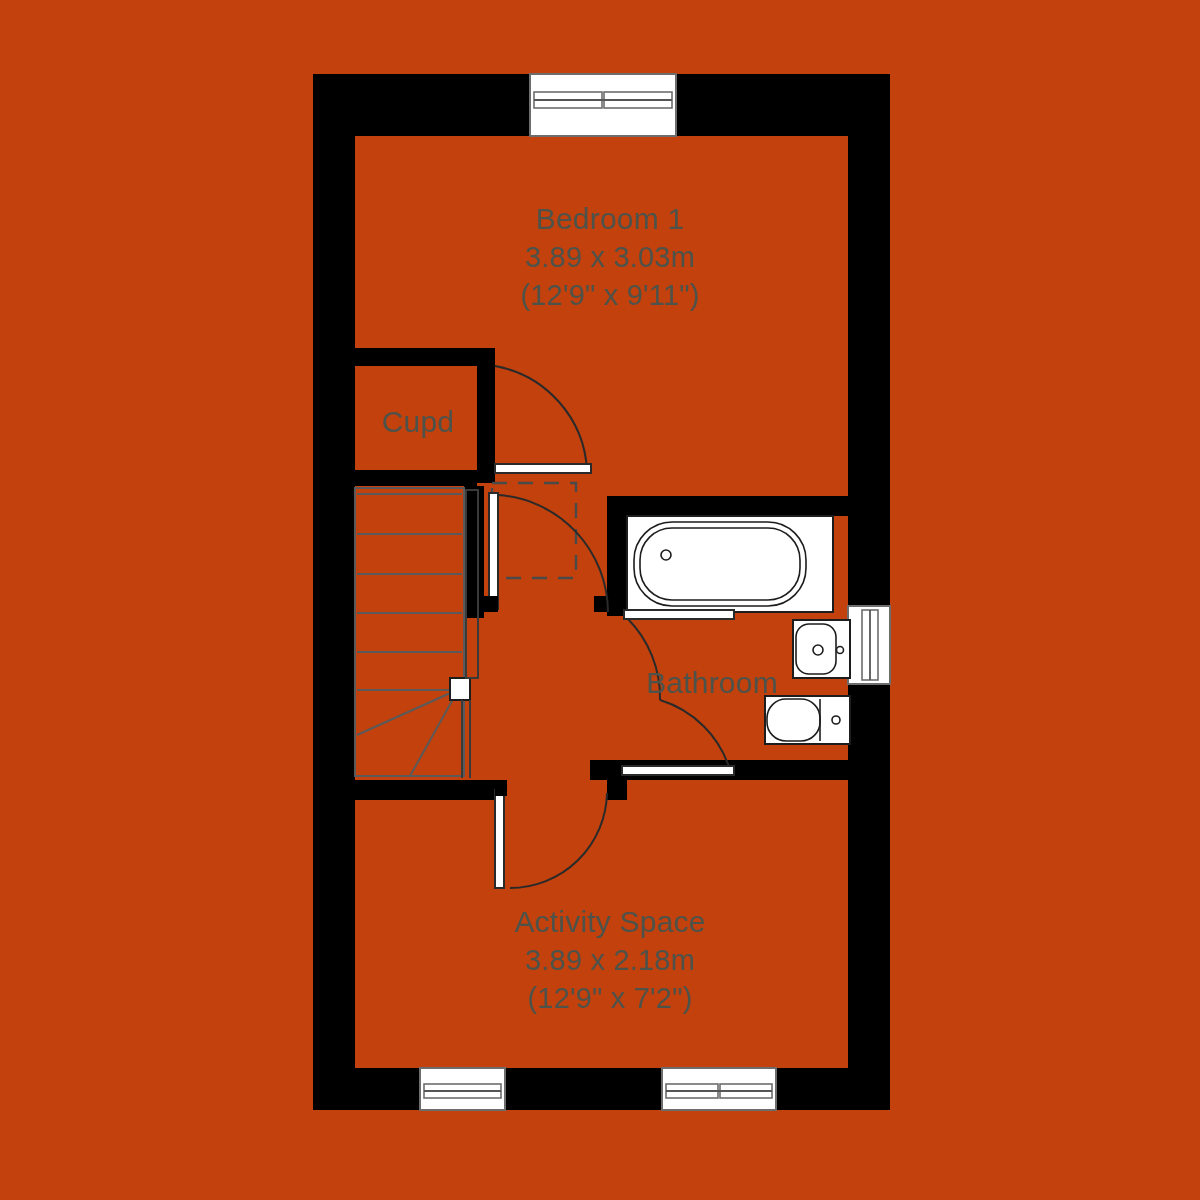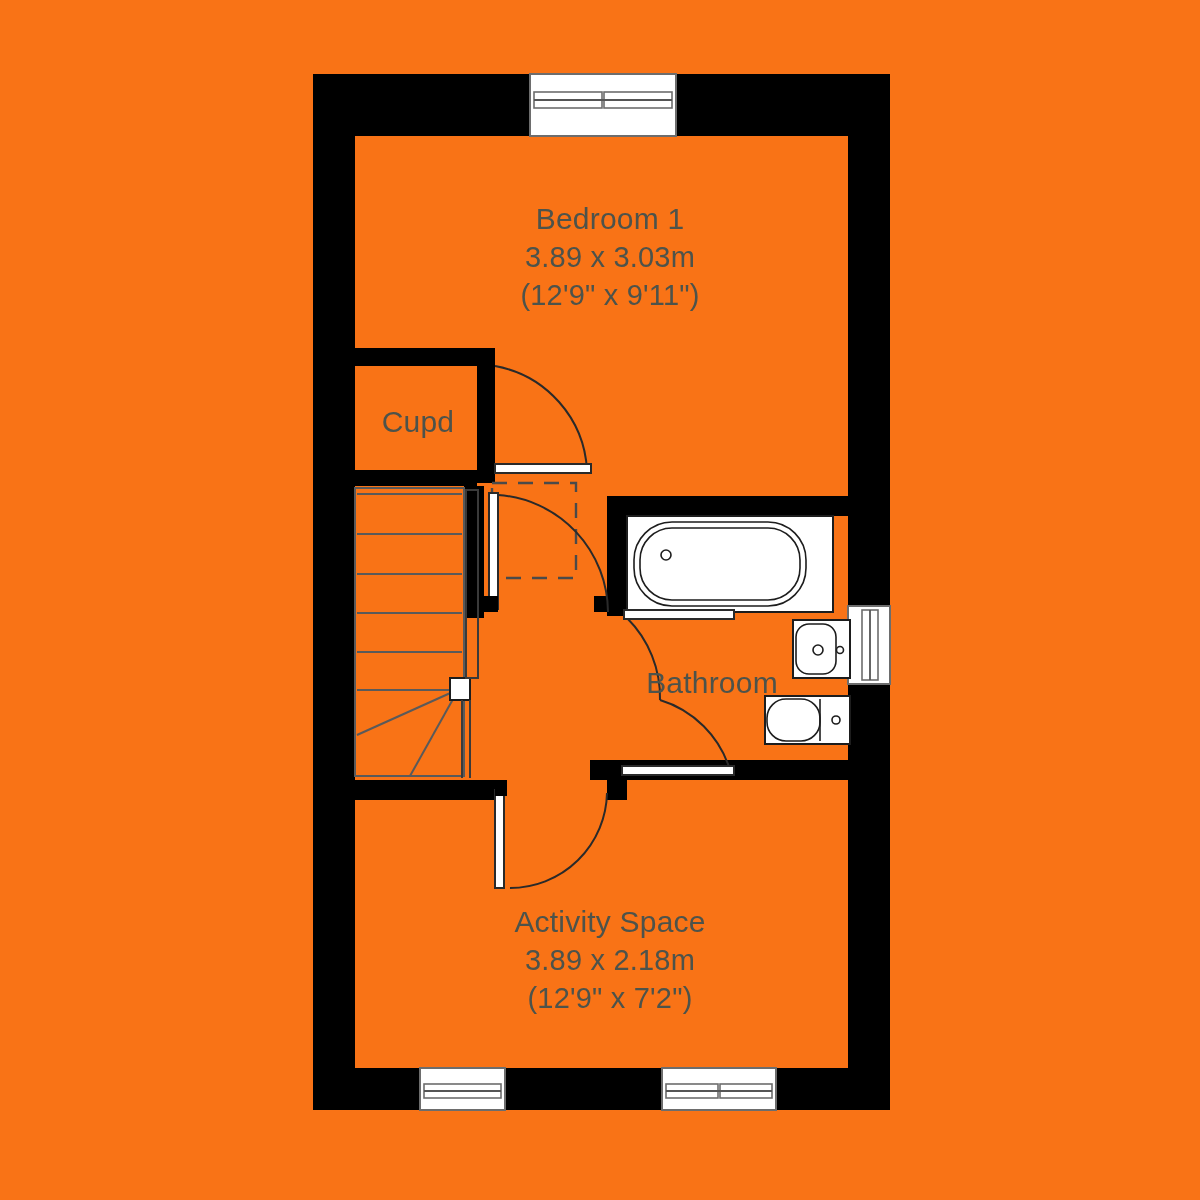--- a/index.html
+++ b/index.html
@@ -10,21 +10,21 @@
   body {
     width: 1200px;
     height: 1200px;
     font-family: "Liberation Sans", sans-serif;
     overflow: hidden;
   }
   #plan-root {
     position: relative;
     width: 1200px;
     height: 1200px;
-    background: #f97316;
+    background: #c2410c;
   }
   #floorplan-svg {
     display: block;
     width: 1200px;
     height: 1200px;
   }
   .room-label {
     font-family: "Liberation Sans", sans-serif;
     fill: #4d534b;
     text-anchor: middle;

